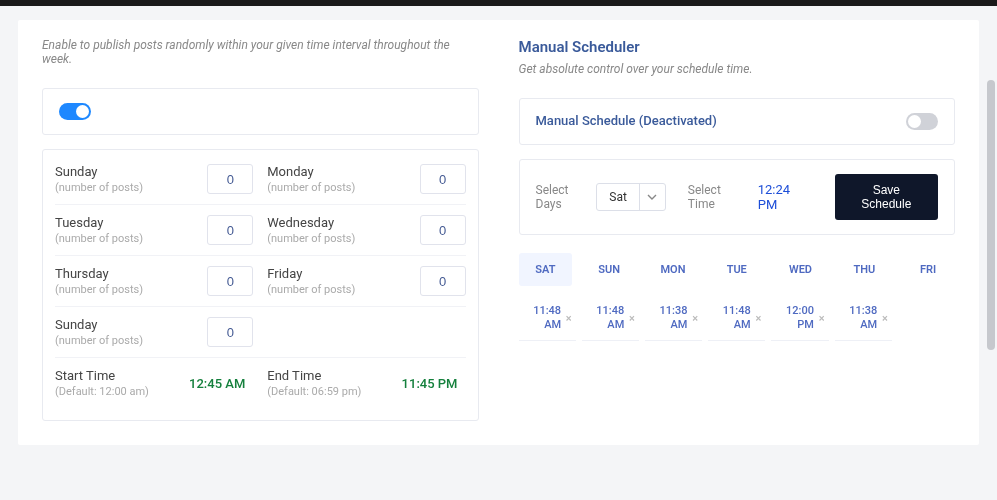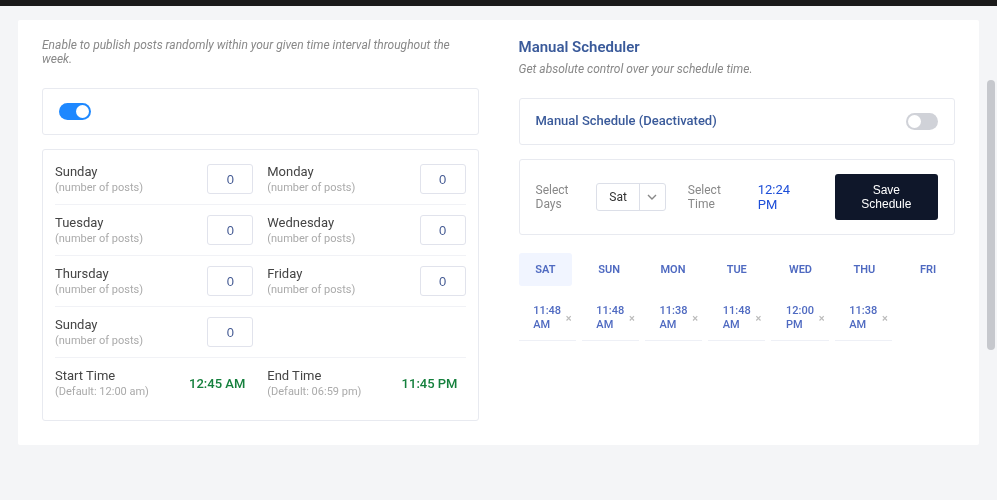--- a/index.html
+++ b/index.html
@@ -123,21 +123,21 @@
     flex:1; display:flex; align-items:center; justify-content:center;
     gap:6px; padding:8px 0;
     color:#4f6ac1; font-size:11px; font-weight:500;
     border-bottom:1px solid #eef0f6;
     position:relative;
   }
   .time-chip .x {
     position:absolute; right:4px; top:50%; transform:translateY(-50%);
     color:#bbb; font-size:11px; cursor:pointer;
   }
-  .time-chip span.t { text-align:left; line-height:1.25; white-space:pre; }
+  .time-chip span.t { text-align:right; line-height:1.25; white-space:pre; }
   .scrollbar {
     position:absolute; right:2px; top:80px; width:8px; height:270px;
     background:#c6c8cd; border-radius:4px;
   }
 </style>
 </head>
 <body>
 
 <div class="topbar"></div>
 

